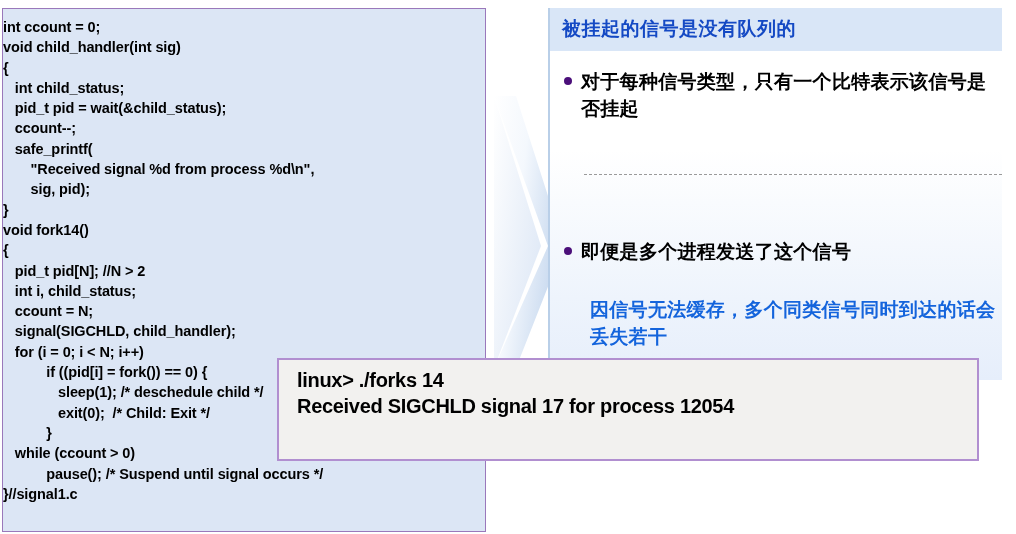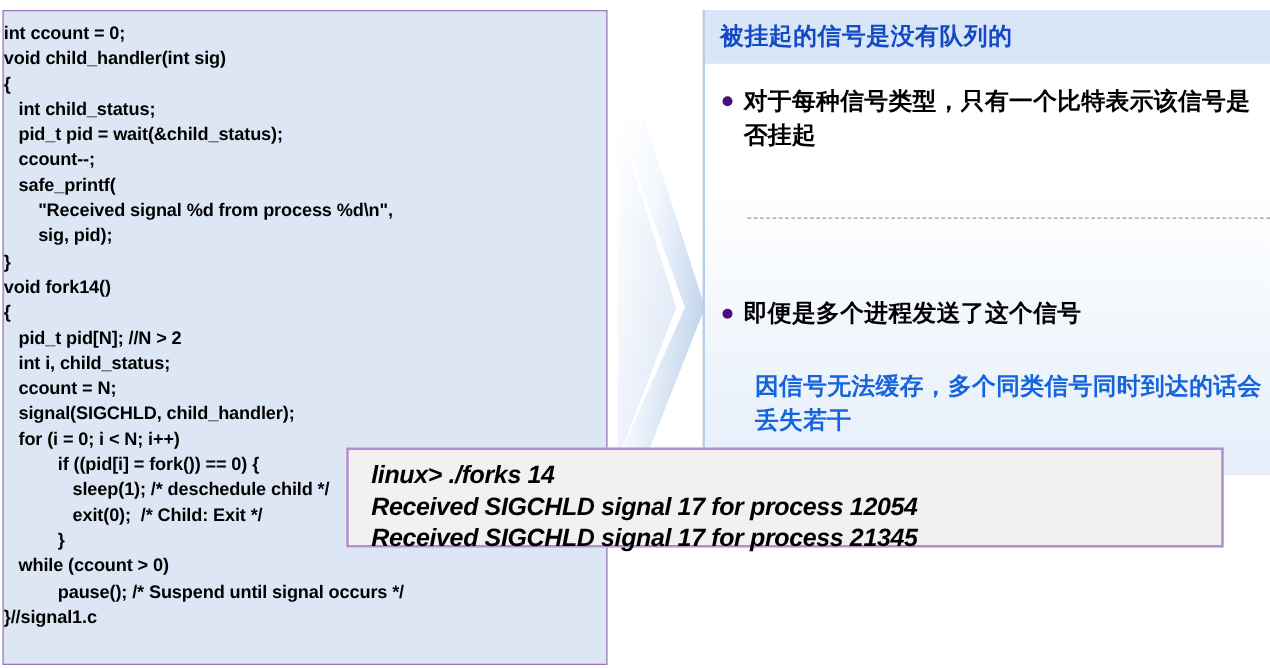--- a/index.html
+++ b/index.html
@@ -58,21 +58,21 @@
     left: 486px;
     top: 96px;
     width: 80px;
     height: 272px;
     pointer-events: none;
   }
 
   
   #content-panel {
     position: absolute;
-    left: 562px;
+    left: 548px;
     top: 8px;
     width: 454px;
     height: 372px;
     background: linear-gradient(to bottom, #ffffff 0%, #ffffff 38%, #eef4fc 78%, #e6eefb 100%);
     border-left: 2px solid #b9cfe8;
     box-sizing: border-box;
     overflow: hidden;
   }
   #panel-header {
     position: absolute;
@@ -137,26 +137,25 @@
     line-height: 27px;
     letter-spacing: 0.3px;
   }
 
   
   #terminal-box {
     position: absolute;
     left: 277px;
     top: 358px;
     width: 702px;
-    height: 80px;
+    height: 103px;
     background: #f2f1ef;
     border: 2px solid #b18fd0;
     box-sizing: border-box;
     z-index: 20;
-    font-style: italic;
   }
   #terminal-lines {
     position: absolute;
     left: 18px;
     top: 8px;
     font-family: "Liberation Sans", sans-serif;
     font-size: 20px;
     font-weight: bold;
     color: #000000;
     line-height: 25.5px;
@@ -207,16 +206,16 @@
 
     <div class="bullet-row" id="bullet-2">
       <span class="bullet-dot"></span>
       <span class="bullet-text">即便是多个进程发送了这个信号</span>
     </div>
 
     <div id="note-text">因信号无法缓存，多个同类信号同时到达的话会丢失若干</div>
   </div>
 
   <div id="terminal-box">
-    <div id="terminal-lines"><div>linux&gt; ./forks 14</div><div>Received SIGCHLD signal 17 for process 12054</div><div>Received SIGCHLD signal 17 for process 21345</div></div>
+    <div id="terminal-lines"><div>linux&gt; ./forks 14</div><div>Received SIGCHLD signal 17 for process 12054</div></div>
   </div>
 
 </div>
 
 </body></html>

